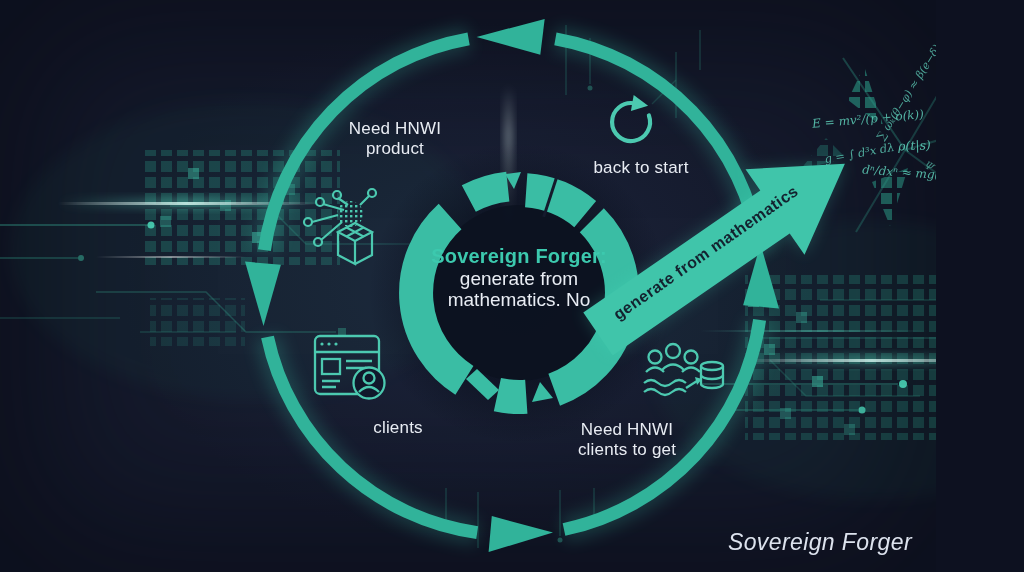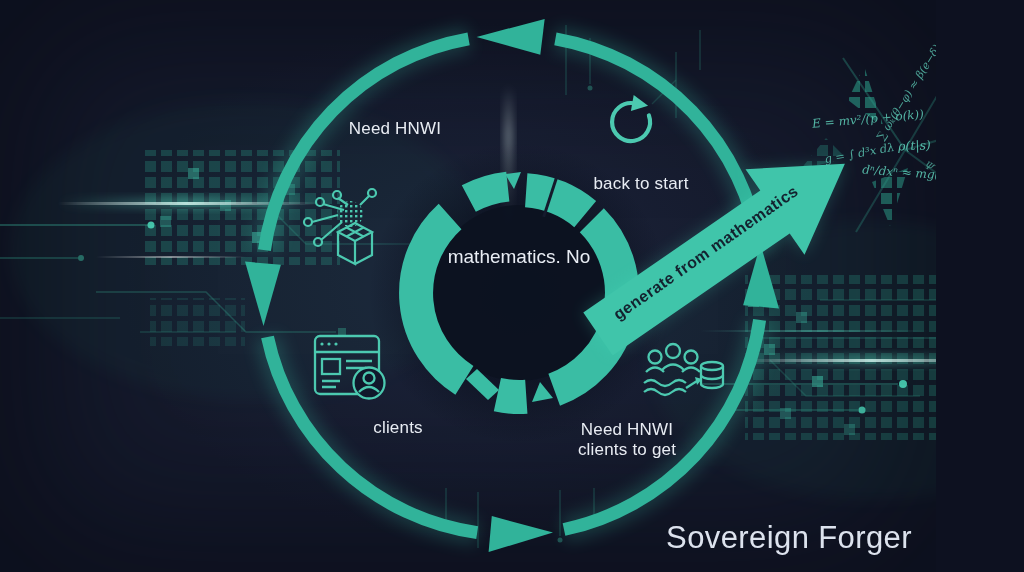--- a/index.html
+++ b/index.html
@@ -14,21 +14,21 @@
   svg.layer{position:absolute;left:0;top:0;}
   .node{position:absolute;text-align:center;color:#e8ecf3;font-size:17px;line-height:19.5px;font-weight:500;letter-spacing:.2px;}
   .node div{white-space:nowrap;}
   .center-label{position:absolute;left:402px;top:246px;width:234px;text-align:center;}
   .ctitle{color:#3cc9ae;font-size:20px;font-weight:700;line-height:21.5px;letter-spacing:.2px;}
   .cline{color:#e9edf4;font-size:19px;font-weight:500;line-height:21.5px;}
   .arrow-label{
     position:absolute;left:566px;top:244px;width:280px;text-align:center;
     transform:rotate(-35deg);color:#13222f;font-size:16px;font-weight:700;letter-spacing:.5px;
   }
-  .watermark{position:absolute;right:24px;bottom:16px;font-size:31px;color:#dde3ee;letter-spacing:.4px;font-weight:400;}
+  .watermark{position:absolute;right:24px;bottom:16px;font-size:23px;color:#dde3ee;letter-spacing:.4px;font-weight:400;font-style:italic;}
   .formula{position:absolute;color:#5fd0ba;font-family:"DejaVu Serif",serif;font-style:italic;white-space:nowrap;}
   .f0{left:812px;top:112px;font-size:12px;transform:rotate(-5deg);opacity:.85;}
   .f1{left:898px;top:136px;font-size:12.5px;transform:rotate(-2deg);opacity:.9;}
   .f2{left:862px;top:167px;font-size:12px;transform:rotate(4deg);opacity:.85;}
   .f3{left:824px;top:146px;font-size:11.5px;transform:rotate(-10deg);opacity:.8;}
   .f4{left:854px;top:86px;font-size:11px;transform:rotate(-58deg);opacity:.75;}
   .f5{left:918px;top:184px;font-size:10.5px;transform:rotate(32deg);opacity:.65;}
 </style>
 </head>
 <body>
@@ -235,36 +235,39 @@
       <path d="M686 388 L697 381"></path>
       <polygon points="695,377 702,379 697,385" fill="#4cc9b0" stroke="none"></polygon>
       <ellipse cx="712" cy="366" rx="11" ry="4"></ellipse>
       <path d="M701 366 V384 M723 366 V384"></path>
       <path d="M701 384 A11 4 0 0 0 723 384 M701 375 A11 4 0 0 0 723 375"></path>
     </g>
   </svg>
 
   <div class="node" style="left:300px;top:119px;width:190px;">
     <div>Need HNWI</div>
-  </div>
-
-  <div class="node" style="left:551px;top:158px;width:180px;margin-top:16px;">
+    <div>product</div>
+  </div>
+
+  <div class="node" style="left:551px;top:158px;width:180px;">
     <div>back to start</div>
   </div>
 
   <div class="node" style="left:303px;top:418px;width:190px;">
     <div>clients</div>
   </div>
 
   <div class="node" style="left:532px;top:420px;width:190px;">
     <div>Need HNWI</div>
     <div>clients to get</div>
   </div>
 
   <div class="center-label">
+    <div class="ctitle">Sovereign Forger:</div>
+    <div class="cline">generate from</div>
     <div class="cline">mathematics. No</div>
   </div>
 
   <div class="arrow-label">generate from mathematics</div>
 
   <div class="formula f0">E = mv²/(p + o(k))</div>
   <div class="formula f1">ρ(t|s) = F(λ|ω) / cos Ω</div>
   <div class="formula f2">dⁿ/dxⁿ ≈ mg(c − y(x))</div>
   <div class="formula f3">g = ∫ d³x dλ</div>
   <div class="formula f4">∑ ωₖ(θ−φ) ≈ β(e−δ)</div>

